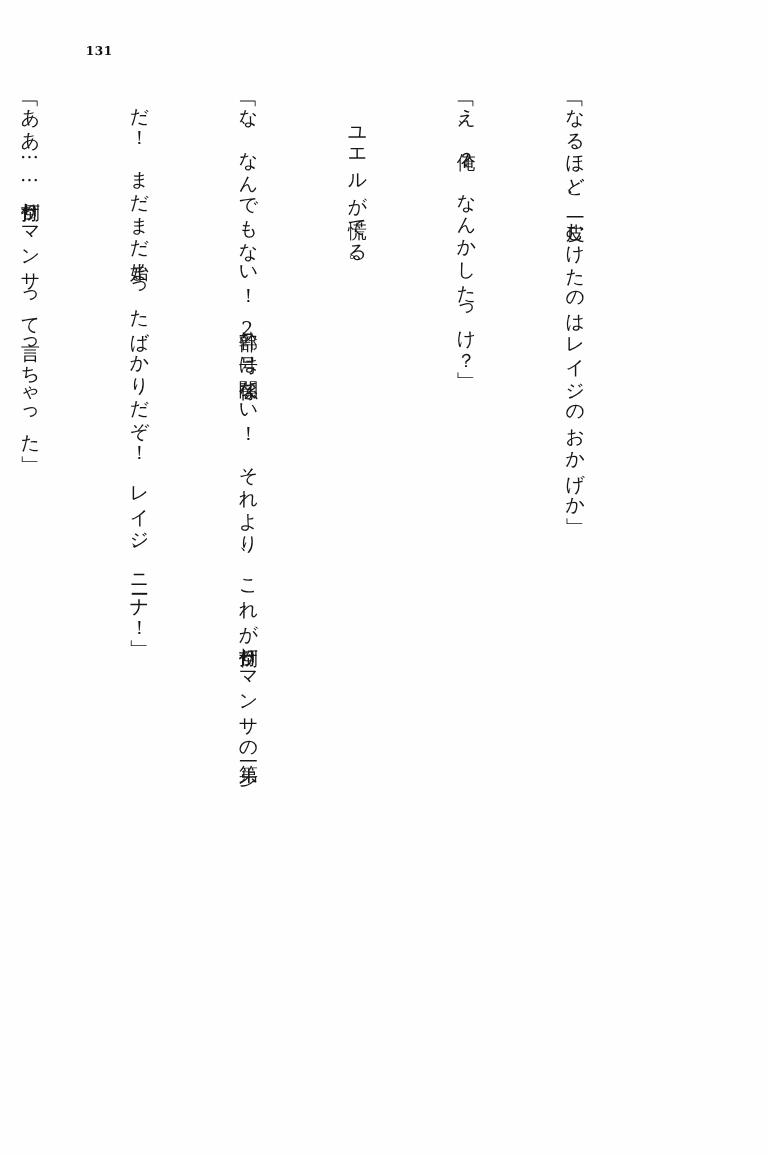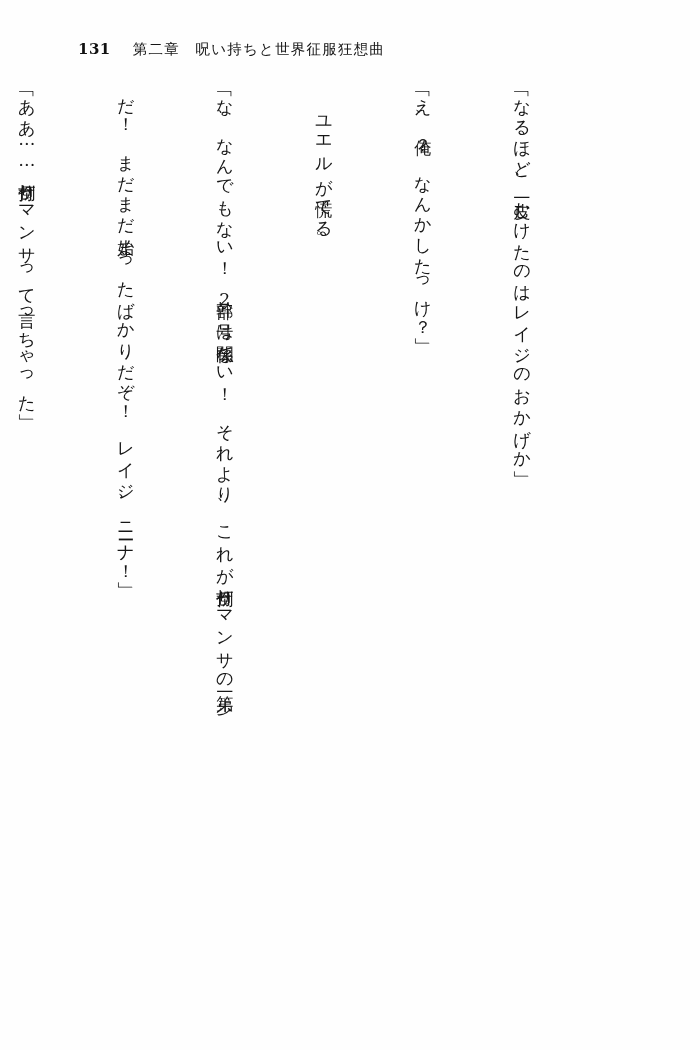--- a/index.html
+++ b/index.html
@@ -29,21 +29,21 @@
   .header {
     position: absolute;
     top: 40px;
     left: 78px;
     display: flex;
     align-items: baseline;
     gap: 22px;
     white-space: nowrap;
   }
   .folio {
-    font-size: 15px;
+    font-size: 11px;
     font-weight: bold;
     letter-spacing: 0.5px;
     color: #111;
   }
   .running-title {
     font-size: 14.5px;
     letter-spacing: 1.2px;
     color: #151515;
   }
 
@@ -81,21 +81,20 @@
     display: block;
   }
 </style>
 </head>
 <body>
 
 <div class="page">
 
   <div class="header">
     <span class="folio">131</span>
-    <span class="running-title">第二章　呪い持ちと世界征服狂想曲</span>
   </div>
 
   <div class="body-area">
     <div class="vtext">
       <p class="vline">「なるほど、一皮むけたのはレイジのおかげか」</p>
       <p class="vline">「え、俺？　なんかしたっけ？」</p>
       <p class="vline">　ユエルが慌てる。</p>
       <p class="vline">「な、なんでもない！　幹部2号は関係ない！　それより、これが打倒サマンサの第一歩</p>
       <p class="vline">だ！　まだまだ始まったばかりだぞ！　レイジ、ニーナ！」</p>
       <p class="vline">「ああ……打倒サマンサって言っちゃった」</p>

